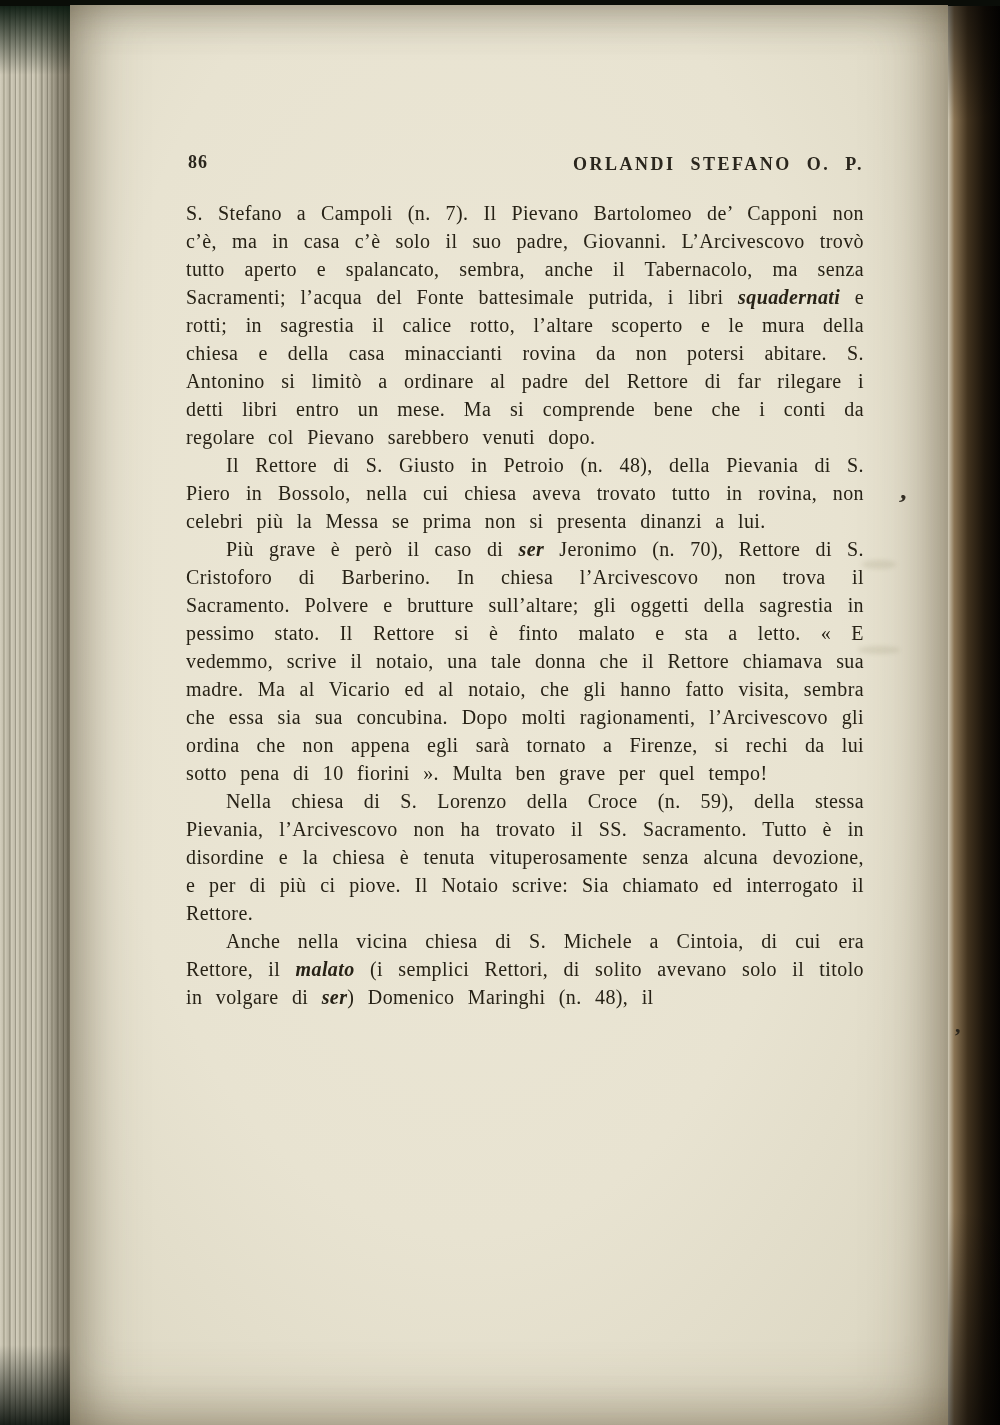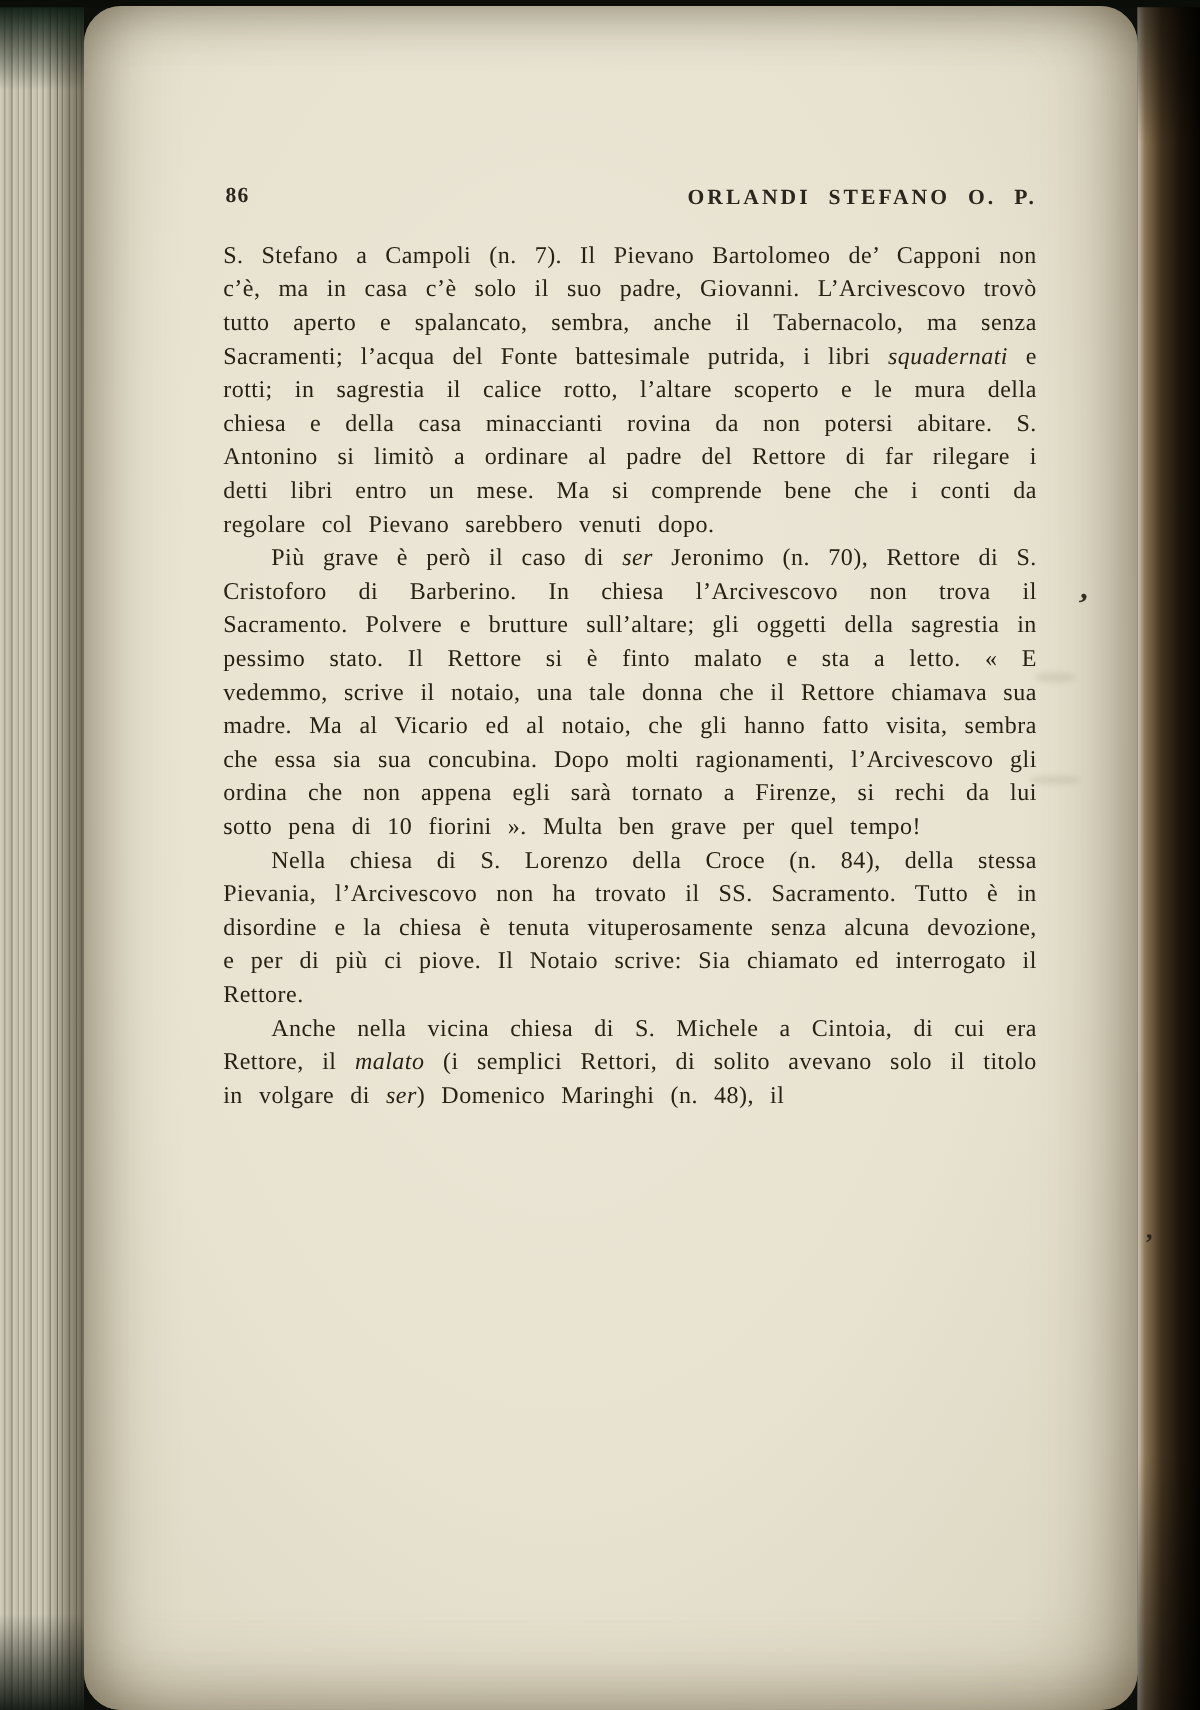--- a/index.html
+++ b/index.html
@@ -45,21 +45,20 @@
   
   .paper {
     position:absolute; left:70px; right:52px; top:5px; bottom:0;
     background:radial-gradient(ellipse at 45% 40%,
       #ece7d6 0%, #e8e3d1 55%, #ded9c5 85%, #d2ccb7 100%);
     box-shadow:
       inset 45px 0 60px -35px rgba(80,70,45,0.5),
       inset -42px 0 70px -35px rgba(70,55,30,0.55),
       inset 0 30px 50px -30px rgba(70,65,45,0.45),
       inset 0 -45px 70px -40px rgba(95,80,50,0.45);
-    border-radius: 31px;
   }
 
   .content { position:absolute; left:116px; top:146px; width:678px; }
 
   .page-header { position:relative; height:28px; margin-bottom:20px; }
   .page-number {
     position:absolute; left:2px; top:1px;
     font-size:18px; font-weight:bold; letter-spacing:1px; color:#2a261d;
   }
   .running-title {
@@ -67,21 +66,21 @@
     font-size:18px; font-weight:bold;
     letter-spacing:2.5px; word-spacing:8px; color:#2a261d;
   }
 
   .body-text {
     font-size:20px; line-height:28px; color:#272216;
     text-align:justify; letter-spacing:0.4px; word-spacing:8px;
   }
   .para { margin:0; text-indent:0; }
   .para.indent { text-indent:40px; }
-  .it { font-style:italic; }
+  .it { font-style:italic;font-weight:bold; }
 
   
   .speck-a {
     position:absolute; left:897px; top:489px;
     font-size:26px; font-weight:bold; color:#332e24;
     transform:rotate(14deg);
   }
   .speck-b {
     position:absolute; left:955px; top:1012px;
     font-size:22px; font-weight:bold; color:#2a251b;
@@ -107,22 +106,23 @@
   <div class="paper">
     <div class="content">
 
       <div class="page-header">
         <span class="page-number">86</span>
         <div class="running-title">ORLANDI STEFANO O. P.</div>
       </div>
 
       <div class="body-text">
           <p class="para"><span>S. Stefano a Campoli (n. 7). Il Pievano Bartolomeo de’ Capponi non c’è, ma in casa c’è solo il suo padre, Giovanni. L’Arcivescovo trovò tutto aperto e spalancato, sembra, anche il Tabernacolo, ma senza Sacramenti; l’acqua del Fonte battesimale putrida, i libri </span><span class="it">squadernati</span><span> e rotti; in sagrestia il calice rotto, l’altare scoperto e le mura della chiesa e della casa minaccianti rovina da non potersi abitare. S. Antonino si limitò a ordinare al padre del Rettore di far rilegare i detti libri entro un mese. Ma si comprende bene che i conti da regolare col Pievano sarebbero venuti dopo.</span></p>
+          <p class="para indent"><span>Il Rettore di S. Giusto in Petroio (n. 48), della Pievania di S. Piero in Bossolo, nella cui chiesa aveva trovato tutto in rovina, non celebri più la Messa se prima non si presenta dinanzi a lui.</span></p>
           <p class="para indent"><span>Più grave è però il caso di </span><span class="it">ser</span><span> Jeronimo (n. 70), Rettore di S. Cristoforo di Barberino. In chiesa l’Arcivescovo non trova il Sacramento. Polvere e brutture sull’altare; gli oggetti della sagrestia in pessimo stato. Il Rettore si è finto malato e sta a letto. « E vedemmo, scrive il notaio, una tale donna che il Rettore chiamava sua madre. Ma al Vicario ed al notaio, che gli hanno fatto visita, sembra che essa sia sua concubina. Dopo molti ragionamenti, l’Arcivescovo gli ordina che non appena egli sarà tornato a Firenze, si rechi da lui sotto pena di 10 fiorini ». Multa ben grave per quel tempo!</span></p>
-          <p class="para indent"><span>Nella chiesa di S. Lorenzo della Croce (n. 84), della stessa Pievania, l’Arcivescovo non ha trovato il SS. Sacramento. Tutto è in disordine e la chiesa è tenuta vituperosamente senza alcuna devozione, e per di più ci piove. Il Notaio scrive: Sia chiamato ed interrogato il Rettore.</span></p>
+          <p class="para indent"><span>Nella chiesa di S. Lorenzo della Croce (n. 59), della stessa Pievania, l’Arcivescovo non ha trovato il SS. Sacramento. Tutto è in disordine e la chiesa è tenuta vituperosamente senza alcuna devozione, e per di più ci piove. Il Notaio scrive: Sia chiamato ed interrogato il Rettore.</span></p>
           <p class="para indent"><span>Anche nella vicina chiesa di S. Michele a Cintoia, di cui era Rettore, il </span><span class="it">malato</span><span> (i semplici Rettori, di solito avevano solo il titolo in volgare di </span><span class="it">ser</span><span>) Domenico Maringhi (n. 48), il</span></p>
         </div>
 
     </div>
   </div>
 
   <span class="speck-a">’</span>
   <span class="speck-b">,</span>
   <div class="smudge s1"></div>
   <div class="smudge s2"></div>

